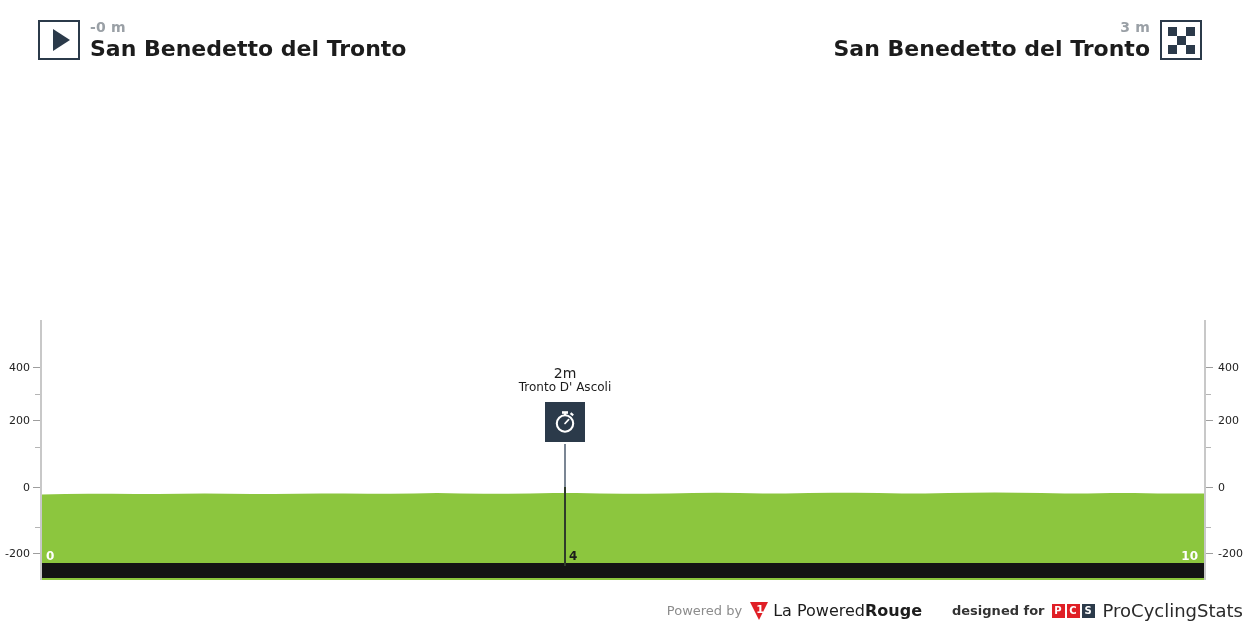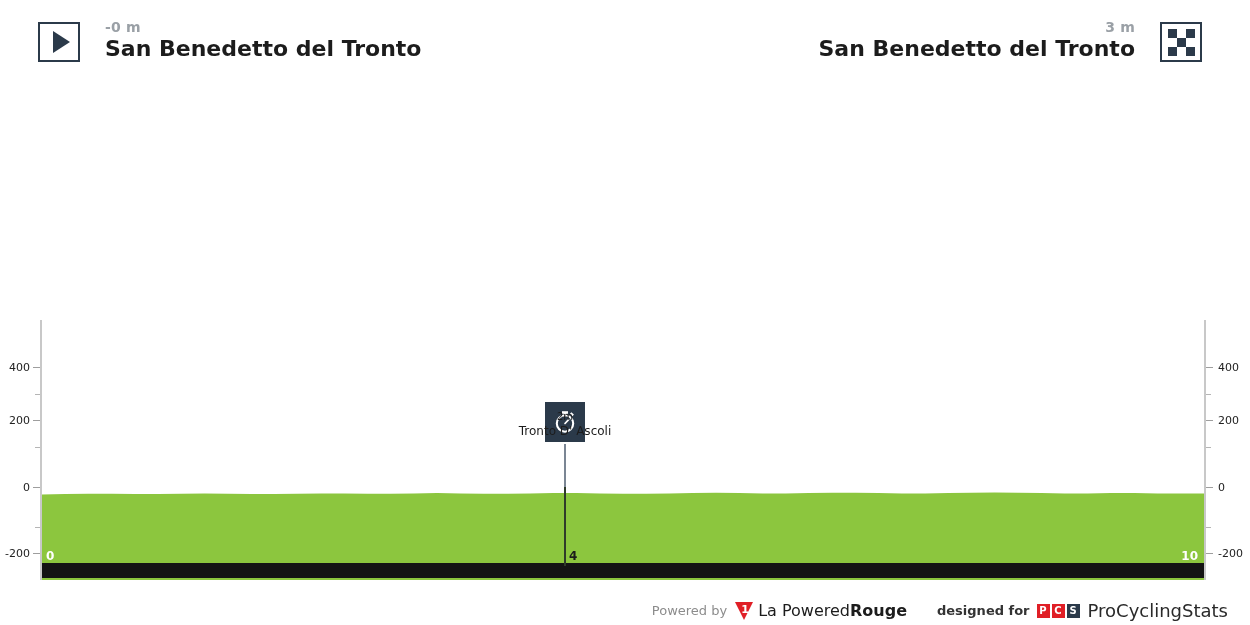--- a/index.html
+++ b/index.html
@@ -10,21 +10,21 @@
   body {
     width: 1250px; height: 625px;
     font-family: "DejaVu Sans", sans-serif;
     position: relative;
     overflow: hidden;
   }
 
   
   #header { position: absolute; left: 0; top: 0; width: 1250px; height: 76px; }
 
-  .hdr-block { position: absolute; display: flex; align-items: flex-end; gap: 15px; }
+  .hdr-block { position: absolute; display: flex; align-items: flex-start; }
   #hdr-start { left: 38px; top: 20px; }
   #hdr-finish { right: 48px; top: 20px; }
 
   .hdr-icon {
     width: 42px; height: 40px;
     border: 2px solid #2b3a4a;
     background: #ffffff;
     display: flex; align-items: center; justify-content: center;
     flex: 0 0 auto;
   }
@@ -135,34 +135,33 @@
     display: flex; align-items: center; justify-content: center;
   }
   #sprint-labels {
     position: absolute;
     left: 565px; top: 366px;
     transform: translateX(-50%);
     text-align: center;
     white-space: nowrap;
   }
   #sprint-alt {
-    font-size: 10px; color: #1c1c1c; line-height: 14px;
-    font-family: "DejaVu Sans", sans-serif;
-    margin-top: 44px;
+    font-size: 14px; color: #1c1c1c; line-height: 14px;
+    font-family: "DejaVu Sans", sans-serif;
   }
   #sprint-name {
     font-size: 12px; color: #1c1c1c; line-height: 14px;
     font-family: "DejaVu Sans", sans-serif;
   }
 
   
   #footer {
     position: absolute; left: 0; top: 596px; width: 1250px; height: 29px;
     display: flex; align-items: center; justify-content: flex-end;
-    padding-right: 22px;
+    padding-right: 7px;
   }
   .foot-group { display: flex; align-items: center; }
   #foot-lfr { margin-right: 30px; }
 
   .foot-muted {
     font-size: 13px; color: #8c8c8c;
     font-family: "DejaVu Sans", sans-serif;
   }
   .foot-dark {
     font-size: 13px; color: #333333; font-weight: bold;

